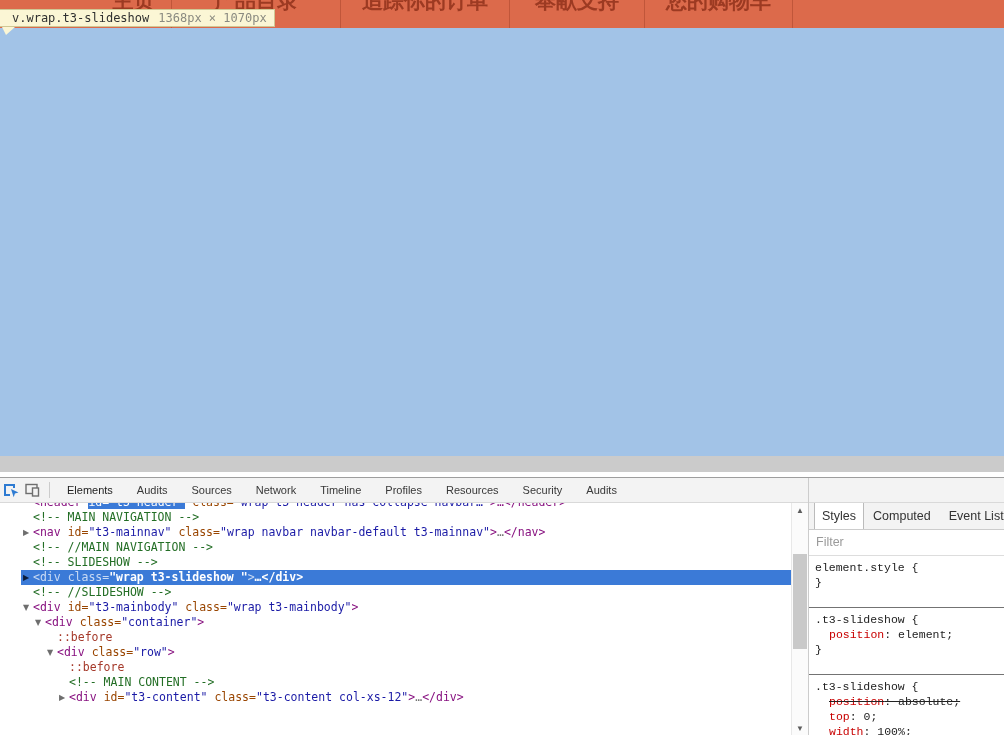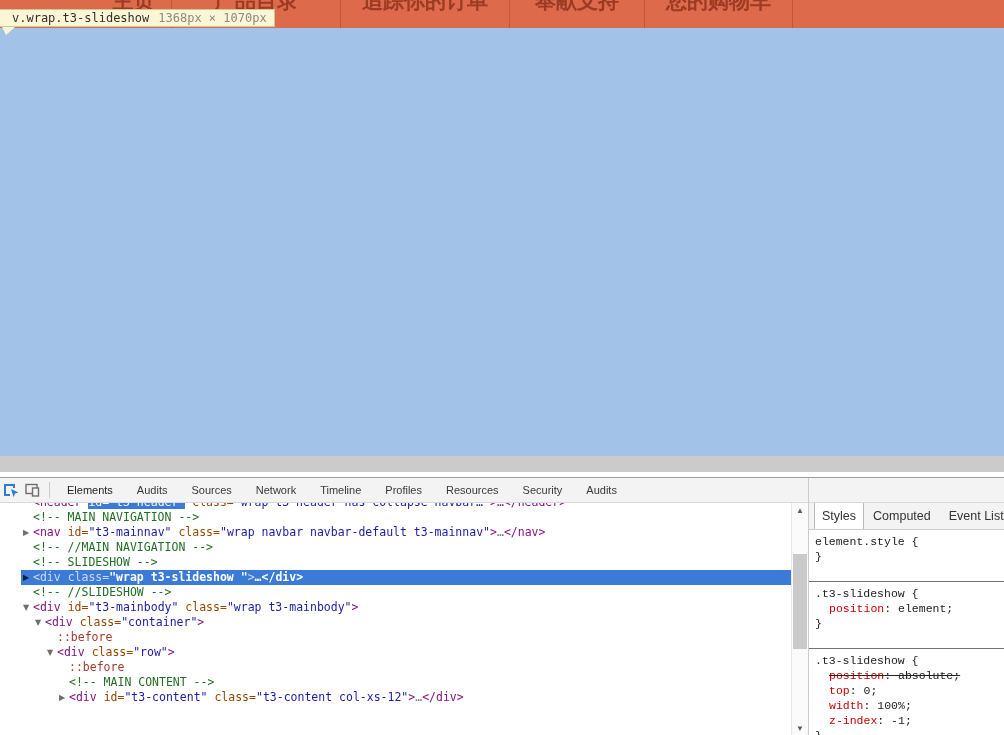--- a/index.html
+++ b/index.html
@@ -178,20 +178,21 @@
 
       <div class="side-border"></div>
       <div class="side-border-top"></div>
 
       <div class="styles-panel">
         <div class="side-tabs" id="side-tabs">
             <div class="side-tab sel">Styles</div>
             <div class="side-tab">Computed</div>
             <div class="side-tab">Event Listeners</div>
           </div>
+        <div class="filter-row">Filter</div>
         <div class="rules" id="styles-rules">
             <div class="rule">
               <div class="sel-line">element.style {</div>
               <div>}</div>
             </div>
             <div class="rule">
               <div class="sel-line">.t3-slideshow {</div>
               <div class="decl"><span class="prop">position</span><span>: element;</span></div>
               <div>}</div>
             </div>

